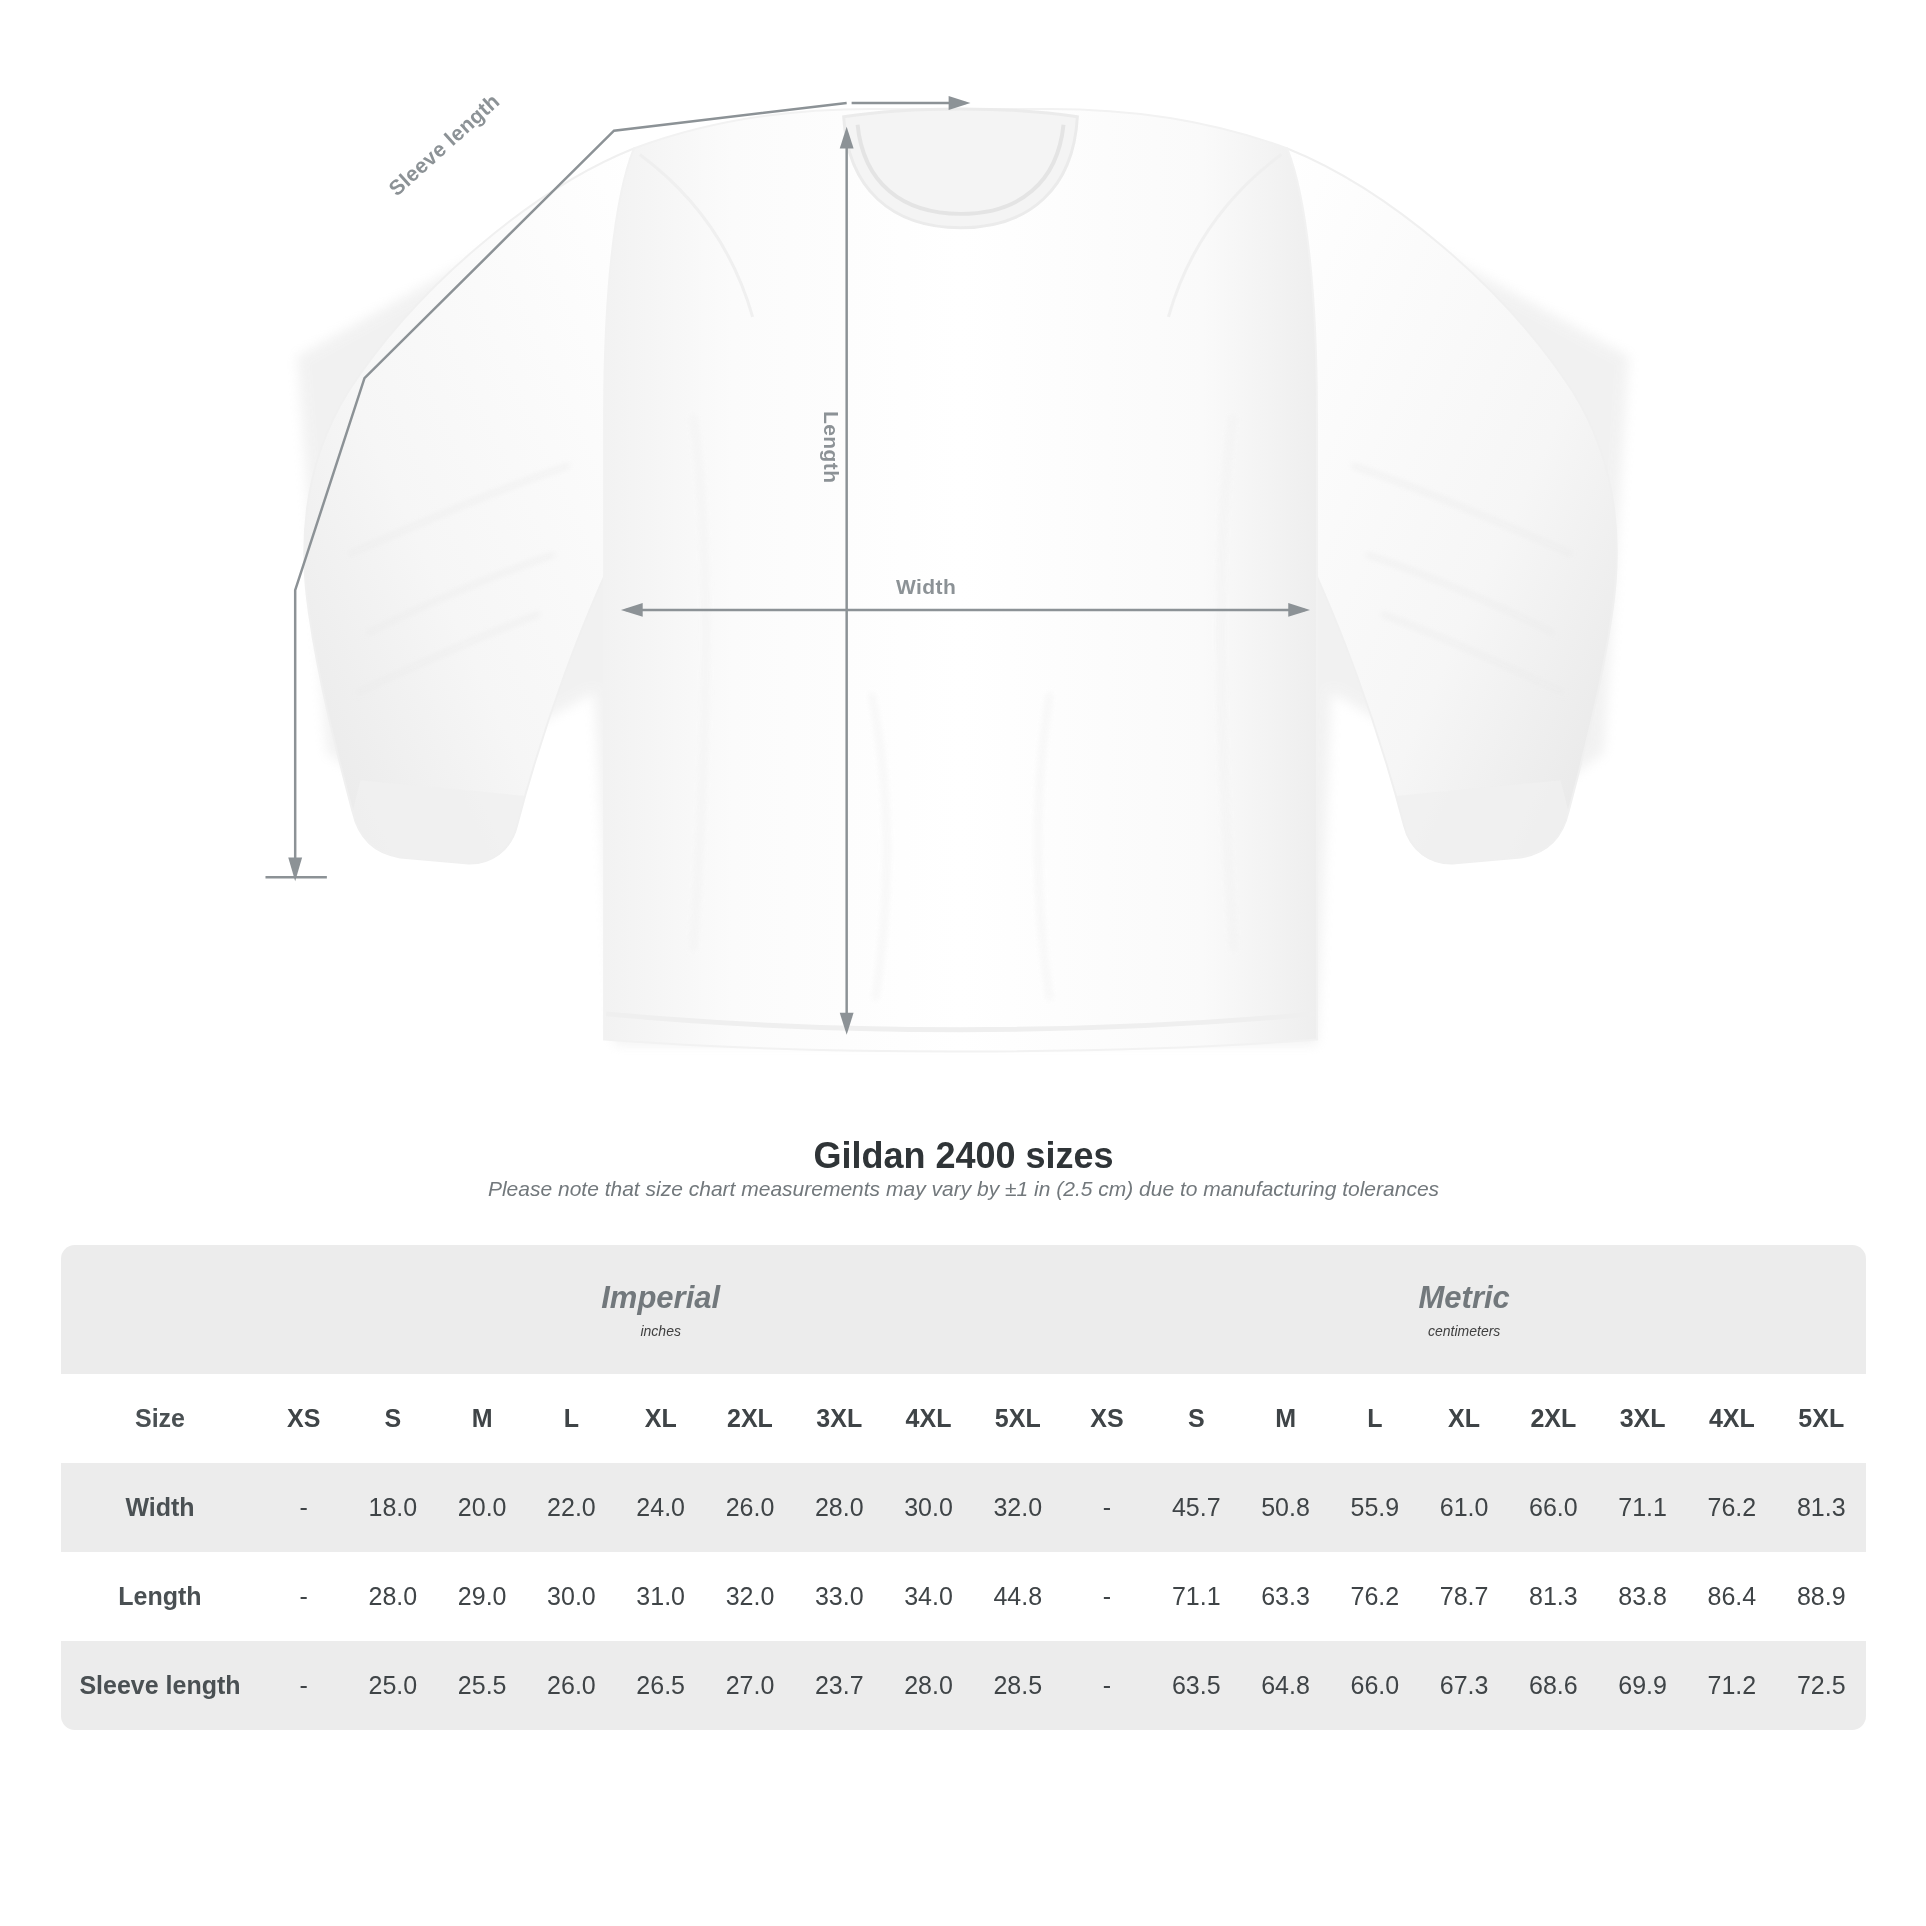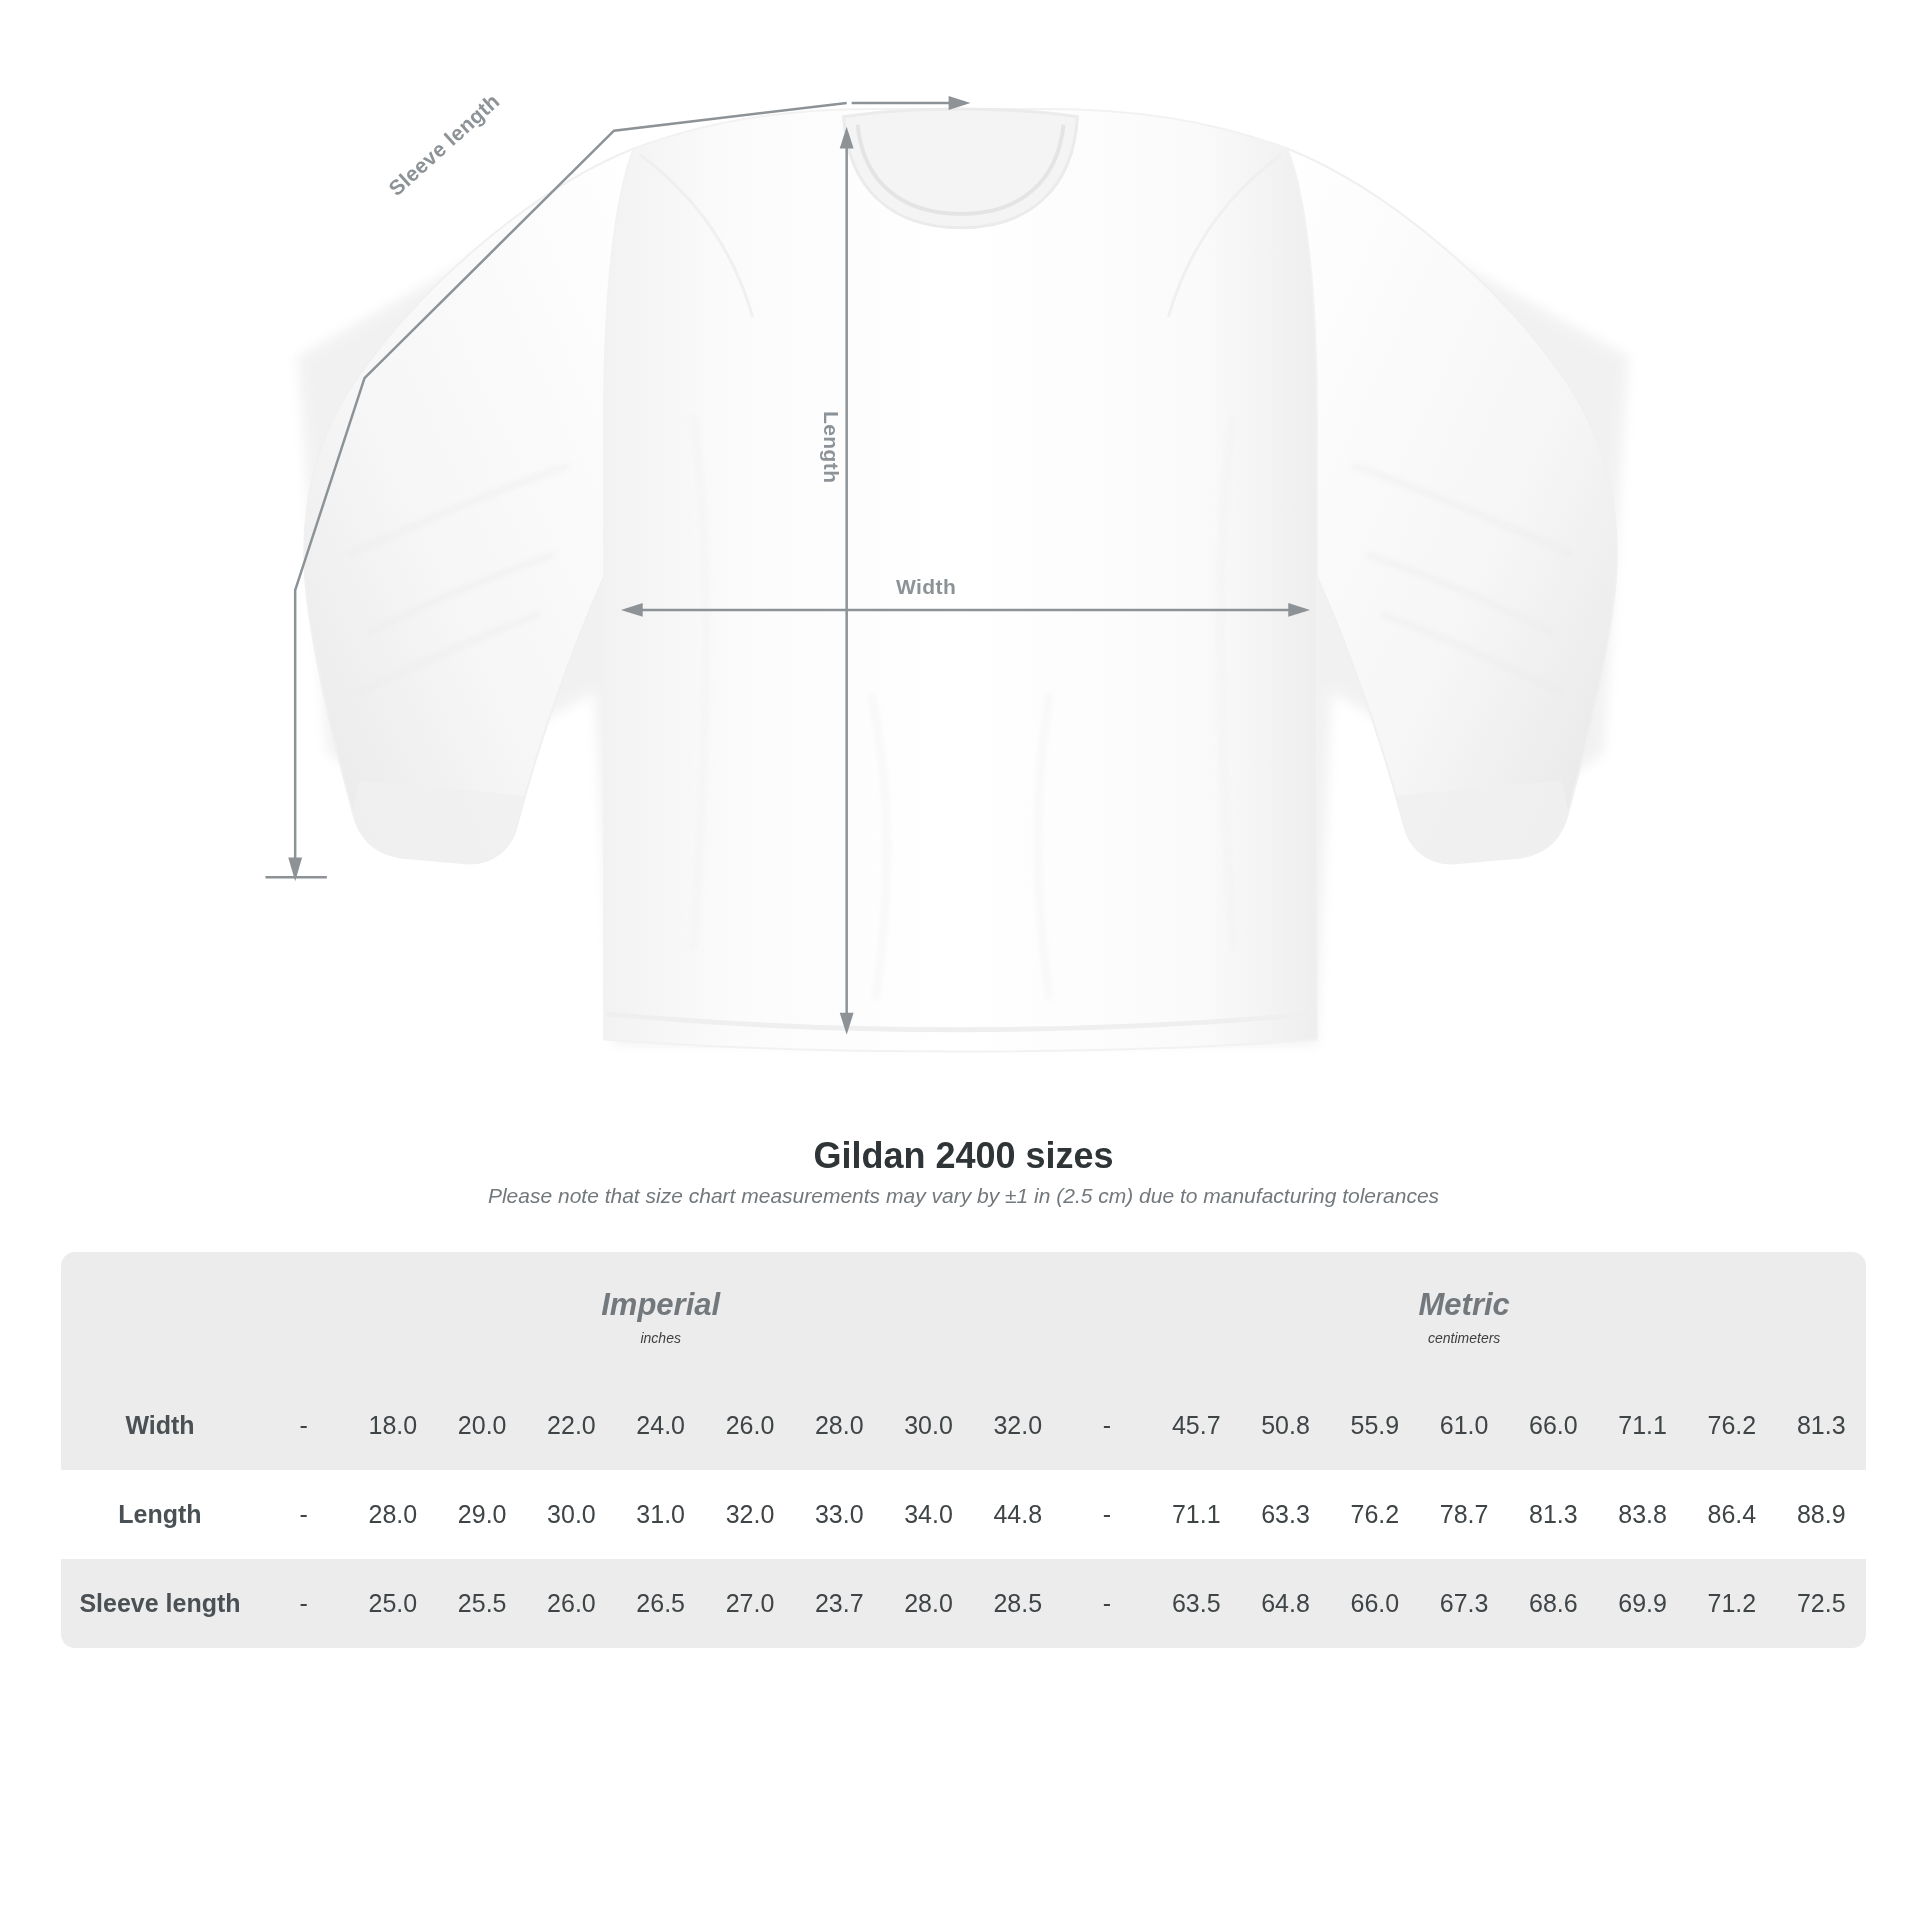--- a/index.html
+++ b/index.html
@@ -58,21 +58,21 @@
 
   
   .title-block {
     text-align: center;
     margin-top: 36px;
   }
   .chart-title {
     font-size: 36px;
     font-weight: bold;
     color: #2f3437;
-    margin: 7px;
+    margin: 0;
   }
   .chart-note {
     font-size: 21px;
     font-style: italic;
     color: #72787c;
   }
 
   
   .table-wrap {
     margin: 44px 61px 0 61px;
@@ -285,20 +285,41 @@
           <td colspan="9">
             <div class="unit-name">Imperial</div>
             <div class="unit-sub">inches</div>
           </td>
           <td colspan="9">
             <div class="unit-name">Metric</div>
             <div class="unit-sub">centimeters</div>
           </td>
         </tr>
 
+        <tr class="head-row">
+          <td class="rowlabel">Size</td>
+          <td>XS</td>
+          <td>S</td>
+          <td>M</td>
+          <td>L</td>
+          <td>XL</td>
+          <td>2XL</td>
+          <td>3XL</td>
+          <td>4XL</td>
+          <td>5XL</td>
+          <td>XS</td>
+          <td>S</td>
+          <td>M</td>
+          <td>L</td>
+          <td>XL</td>
+          <td>2XL</td>
+          <td>3XL</td>
+          <td>4XL</td>
+          <td>5XL</td>
+        </tr>
 
         <tr class="data-row shaded">
           <td class="rowlabel">Width</td>
           <td>-</td>
           <td>18.0</td>
           <td>20.0</td>
           <td>22.0</td>
           <td>24.0</td>
           <td>26.0</td>
           <td>28.0</td>

